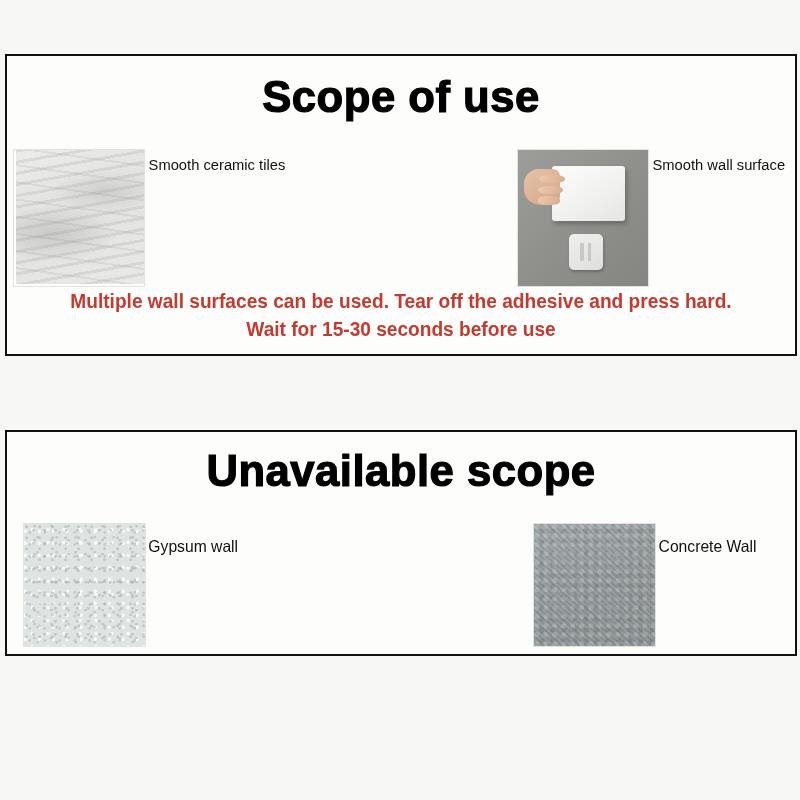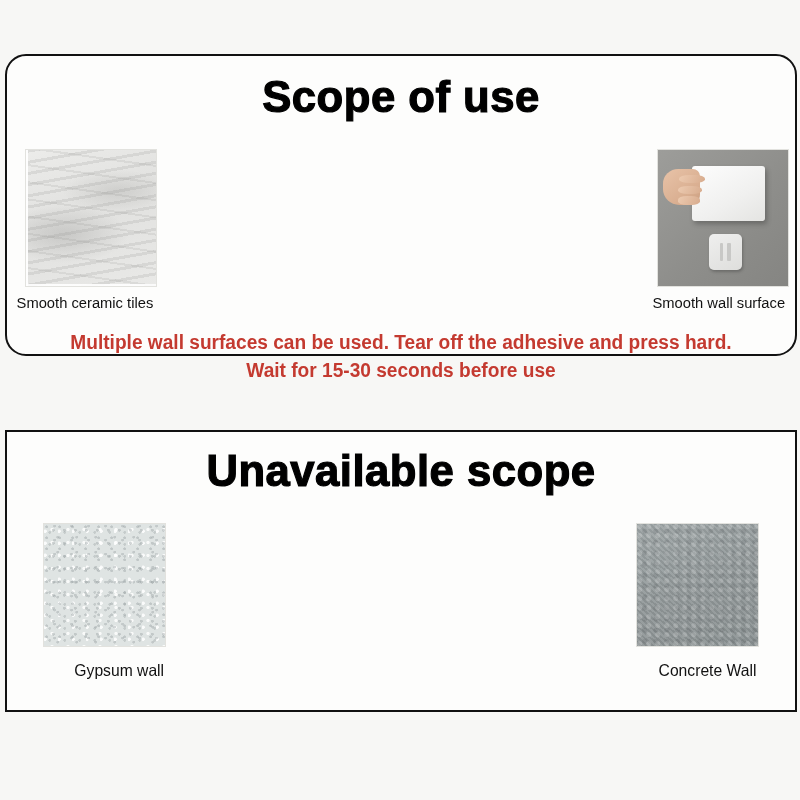--- a/index.html
+++ b/index.html
@@ -15,22 +15,22 @@
     position: relative;
   }
 
   
   .panel {
     position: absolute;
     background: #fdfdfc;
     border: 2px solid #111111;
     box-sizing: border-box;
   }
-  #panel-scope   { left: 5px;  top: 54px;  width: 792px; height: 302px; border-radius: 21px; }
-  #panel-unavail { left: 5px;  top: 430px; width: 792px; height: 282px; }
+  #panel-scope   { left: 5px;  top: 54px;  width: 792px; height: 302px; }
+  #panel-unavail { left: 5px;  top: 430px; width: 792px; height: 226px; }
 
   
   .panel-title {
     text-align: center;
     font-family: "Liberation Sans Narrow", "Liberation Sans", sans-serif;
     font-weight: 700;
     color: #000000;
     letter-spacing: 0.5px;
     line-height: 1;
     -webkit-text-stroke: 1.2px #000;
@@ -46,26 +46,26 @@
     transform: scaleX(0.97);
   }
 
   
   .row {
     display: flex;
     justify-content: space-between;
     align-items: flex-end;
   }
   #row-scope  { margin: 16px 6px 0 6px; }
-  #row-unavail{ margin: 22px 36px 0 36px; }
+  #row-unavail{ margin: 22px 36px 0 16px; }
 
   .cell {
     display: flex;
-    flex-direction: column;
-    align-items: flex-end;
+    flex-direction: row;
+    align-items: flex-start;
   }
 
   .swatch {
     border: 1px solid #e2e2de;
     box-sizing: border-box;
     position: relative;
     overflow: hidden;
   }
   #row-scope .swatch   { width: 132px; height: 138px; }
   #row-unavail .swatch { width: 123px; height: 124px; }
@@ -83,21 +83,21 @@
   
   .notice {
     text-align: center;
     color: #c43a30;
     font-family: "Liberation Sans Narrow", "Liberation Sans", sans-serif;
     font-weight: 700;
     font-size: 19.5px;
     line-height: 1.45;
     transform: scaleX(0.98);
   }
-  #notice-block { margin-top: 16px; }
+  #notice-block { }
 
   
 
   
   .tex-ceramic {
     background:
       linear-gradient(90deg, rgba(255,255,255,.95) 0 2px, rgba(0,0,0,0) 2px) 49% 0/100% 100% no-repeat,
       linear-gradient(0deg,  rgba(255,255,255,.9) 0 2px, rgba(0,0,0,0) 2px) 0 52%/100% 100% no-repeat,
       repeating-linear-gradient(170deg, rgba(150,150,148,.20) 0 3px, rgba(255,255,255,0) 3px 11px),
       repeating-linear-gradient(8deg, rgba(125,125,122,.13) 0 2px, rgba(255,255,255,0) 2px 17px),

